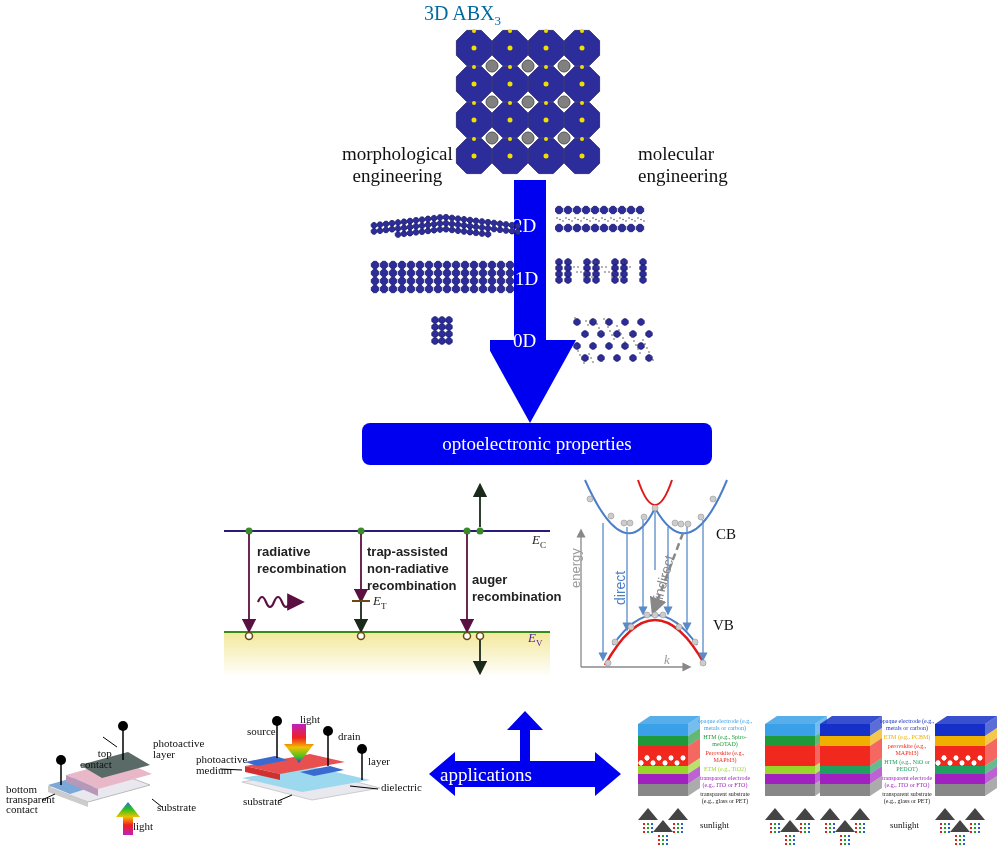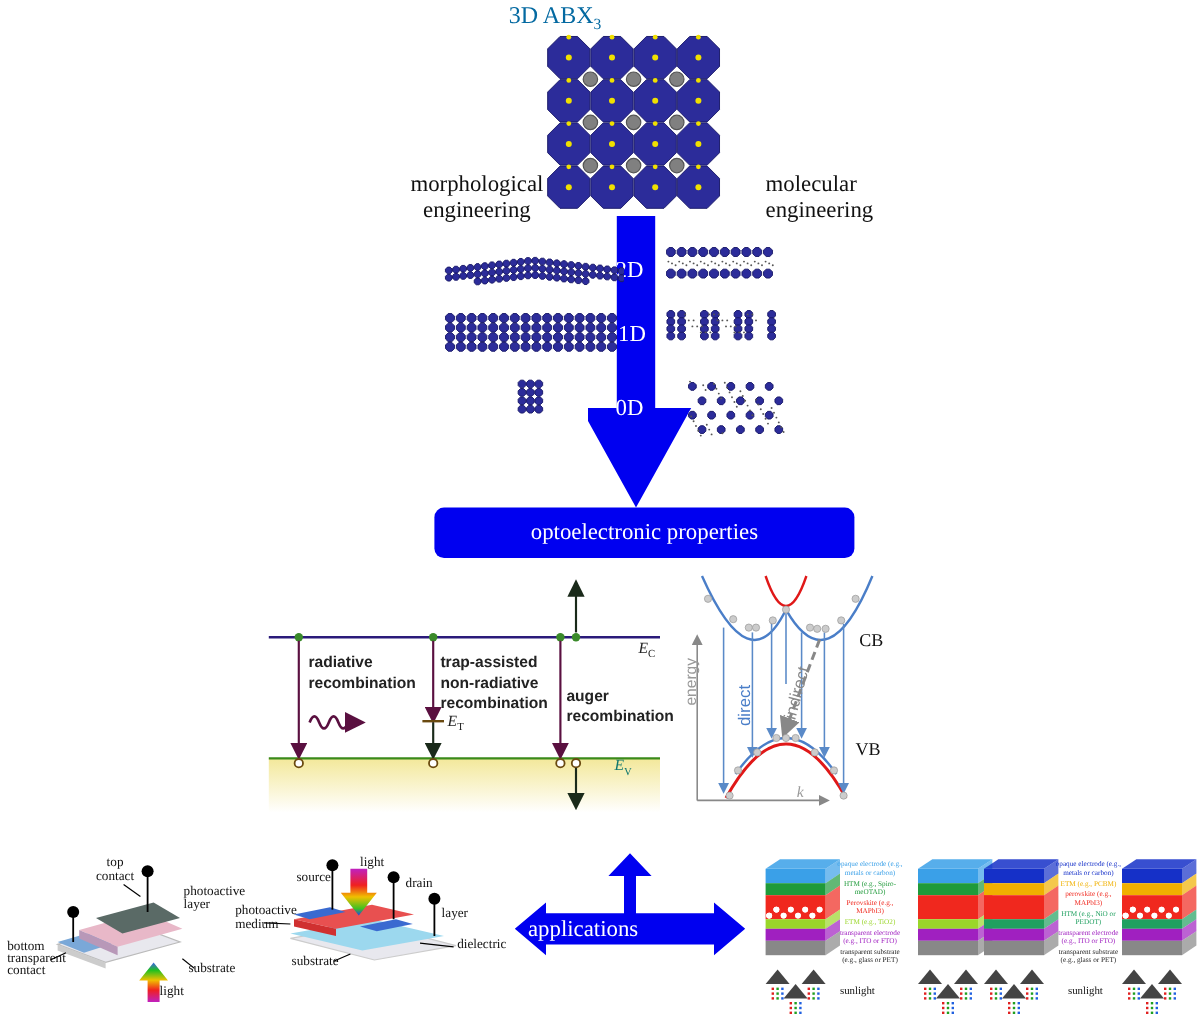--- a/index.html
+++ b/index.html
@@ -456,21 +456,21 @@
 <div class="abs rtext" style="left:367px;top:543px">
   <div>trap-assisted</div>
   <div>non-radiative</div>
   <div>recombination</div>
 </div>
 <div class="abs rtext" style="left:472px;top:571px">
   <div>auger</div>
   <div>recombination</div>
 </div>
 <div class="abs serif" style="left:532px;top:532px;font-size:13px;font-style:italic;color:#222"><span>E</span><sub style="font-style:normal;font-size:9px">C</sub></div>
-<div class="abs serif" style="left:512px;top:630px;font-size:13px;font-style:italic;color:#0f766e"><span>E</span><sub style="font-style:normal;font-size:9px">V</sub></div>
+<div class="abs serif" style="left:528px;top:630px;font-size:13px;font-style:italic;color:#4c1d95"><span>E</span><sub style="font-style:normal;font-size:9px">V</sub></div>
 <div class="abs serif" style="left:373px;top:593px;font-size:13px;font-style:italic;color:#222"><span>E</span><sub style="font-style:normal;font-size:9px">T</sub></div>
 
 <svg class="abs" style="left:575px;top:475px" width="170" height="200">
   <defs>
     <marker id="mbl" markerWidth="7" markerHeight="7" refX="3.5" refY="3.5" orient="auto">
         <path d="M0,0 L7,3.5 L0,7 z" fill="#5a8ac8"></path>
       </marker>
     <marker id="mgr" markerWidth="7" markerHeight="7" refX="3.5" refY="3.5" orient="auto">
         <path d="M0,0 L7,3.5 L0,7 z" fill="#888"></path>
       </marker>
@@ -548,21 +548,21 @@
   <polygon points="80,55 128,42 150,55 102,68" fill="#5a6a66"></polygon>
   <line x1="123" y1="17" x2="123" y2="50" stroke="#000" stroke-width="1.5"></line>
   <circle cx="123" cy="16" r="5" fill="#000"></circle>
   <line x1="61" y1="52" x2="61" y2="75" stroke="#000" stroke-width="1.5"></line>
   <circle cx="61" cy="50" r="5" fill="#000"></circle>
   <polygon points="123,125 123,107 116,107 128,92 140,107 133,107 133,125" fill="url(#rainbow)"></polygon>
   <line x1="103" y1="27" x2="117" y2="37" stroke="#000" stroke-width="1"></line>
   <line x1="42" y1="90" x2="55" y2="84" stroke="#000" stroke-width="1"></line>
   <line x1="162" y1="97" x2="152" y2="89" stroke="#000" stroke-width="1"></line>
 </svg>
-<div class="abs small" style="left:80px;top:714px;line-height:11px;text-align:center">
+<div class="abs small" style="left:80px;top:748px;line-height:11px;text-align:right">
     <div>top</div>
     <div>contact</div>
   </div>
 <div class="abs small" style="left:153px;top:738px;line-height:11px">
     <div>photoactive</div>
     <div>layer</div>
   </div>
 <div class="abs small" style="left:6px;top:784px;line-height:10px">
     <div>bottom</div>
     <div>transparent</div>

